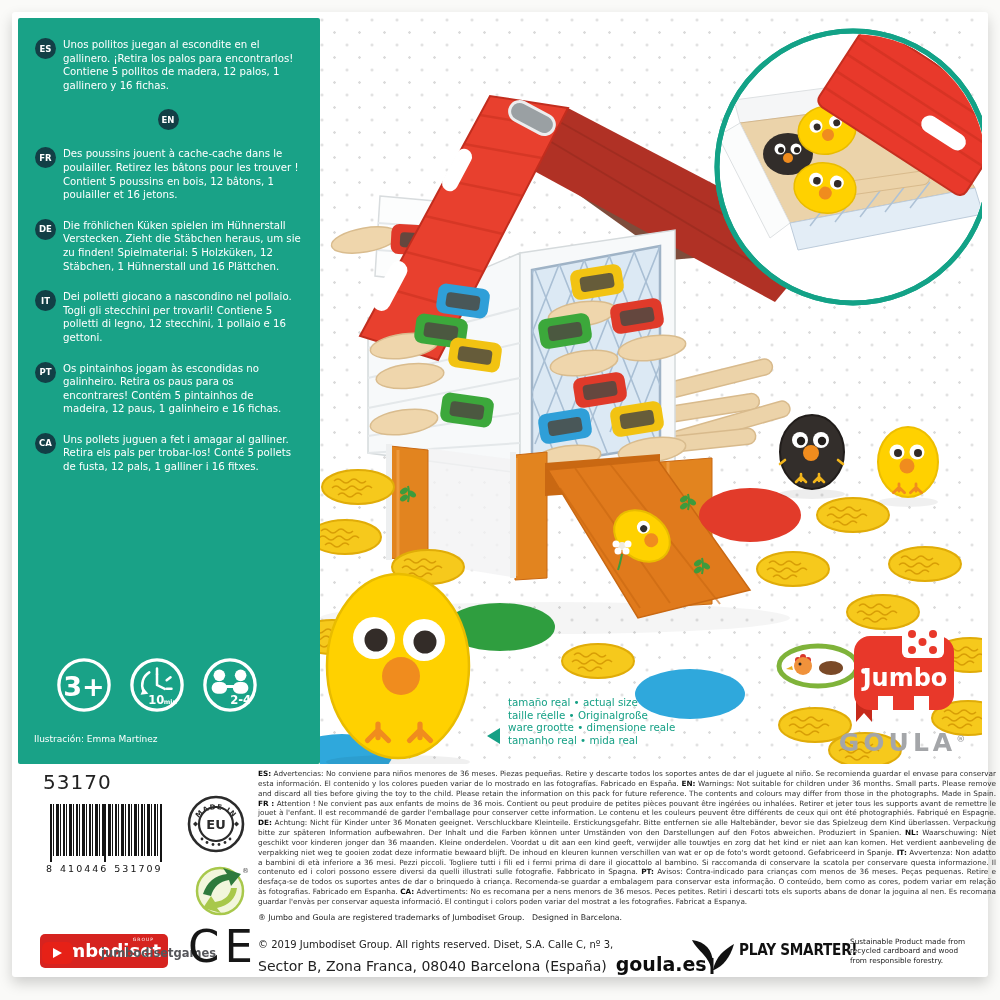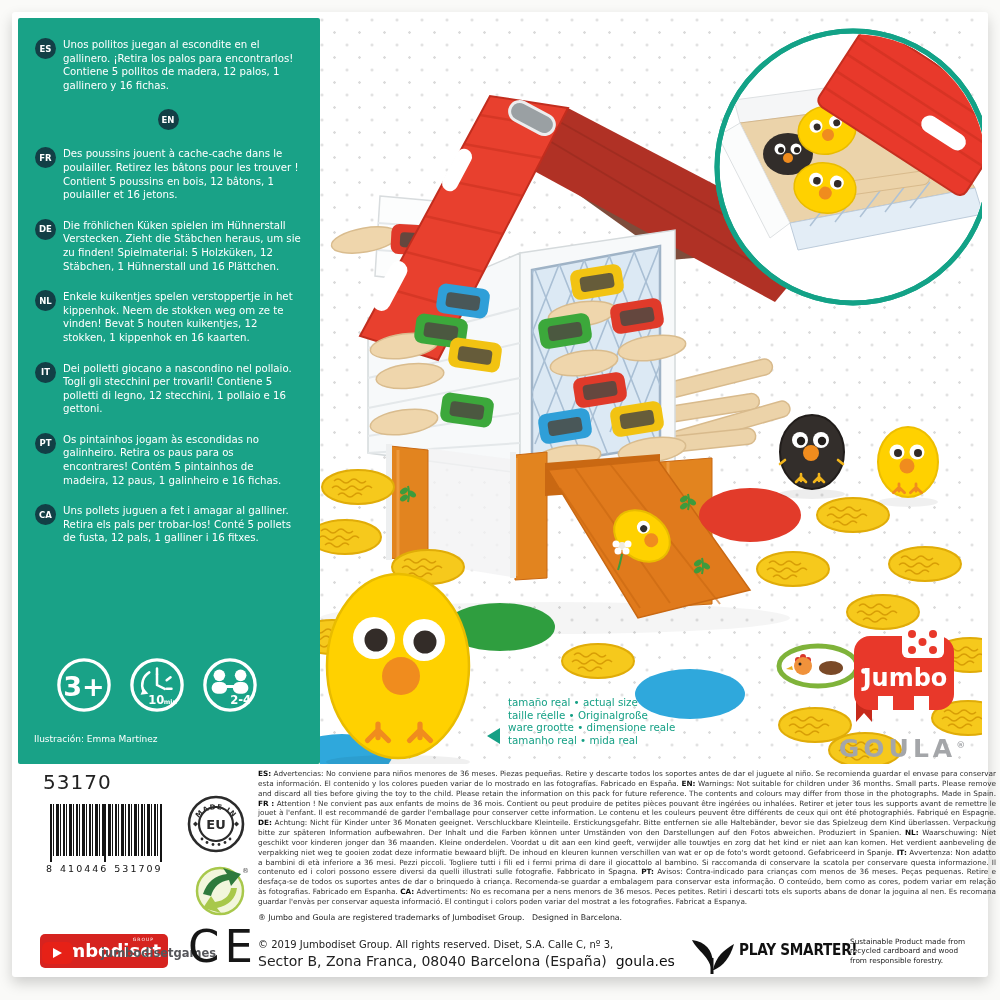--- a/index.html
+++ b/index.html
@@ -14,21 +14,21 @@
   .badge{width:21px;height:21px;border-radius:50%;background:#123F46;color:#fff;font-size:8.5px;font-weight:bold;
          display:flex;align-items:center;justify-content:center;flex-shrink:0;}
   .lang-text{font-size:10.2px;line-height:13.6px;width:238px;}
   .specs{position:absolute;left:37px;top:638px;display:flex;gap:15px;}
   .credit{position:absolute;left:16px;top:716px;font-size:9px;}
   
   .scene{position:absolute;left:308px;top:6px;width:662px;height:746px;overflow:hidden;
      background-image:radial-gradient(#DBDBDB 1.1px,rgba(0,0,0,0) 1.5px),radial-gradient(#DBDBDB 1.1px,rgba(0,0,0,0) 1.5px);
      background-size:25px 25px;background-position:2px 2px,14.5px 14.5px;}
   .brand{position:absolute;left:824px;top:612px;width:132px;text-align:center;}
-  .goula{font-size:25px;font-weight:bold;color:#A4A6A9;letter-spacing:4px;margin-top:6px;}
+  .goula{font-size:25px;font-weight:bold;color:#A4A6A9;letter-spacing:4px;margin-top:0;}
   .goula sup{font-size:9px;letter-spacing:0;}
   .actual{position:absolute;left:496px;top:684px;color:#15A085;font-size:10.3px;line-height:12.5px;}
   .actual-arrow{position:absolute;left:-21px;top:32px;width:0;height:0;border-top:8px solid transparent;
                 border-bottom:8px solid transparent;border-right:13px solid #15A085;}
   
   .sku{position:absolute;left:31px;top:758px;font-size:20px;color:#222;letter-spacing:1px;}
   .barcode{position:absolute;left:34px;top:792px;width:120px;}
   .bars{position:relative;width:112px;height:52px;margin-left:4px;
     background:repeating-linear-gradient(90deg,#141414 0 2px,#fff 2px 3px,#141414 3px 4px,#fff 4px 6px,#141414 6px 9px,#fff 9px 10px,#141414 10px 11px,#fff 11px 13px);}
   .guard{position:absolute;top:0;width:2px;height:58px;background:#141414;}
@@ -40,21 +40,21 @@
   .yticon{width:31px;height:22px;background:#E62117;border-radius:6px;display:flex;align-items:center;justify-content:center;}
   .yticon .tri{width:0;height:0;border-top:5px solid transparent;border-bottom:5px solid transparent;border-left:9px solid #fff;}
   .ytname{font-size:11.5px;font-weight:bold;color:#55565A;margin-left:19px;}
   .ce{position:absolute;left:176px;top:908px;font-size:45px;color:#161616;letter-spacing:5px;}
   .warn{position:absolute;left:246px;top:757px;width:738px;font-size:7.3px;line-height:9.85px;color:#333;text-align:justify;}
   .warn b{color:#0d0d0d;}
   .tm{position:absolute;left:246px;top:901px;font-size:7.8px;color:#222;white-space:pre-wrap;}
   .cp1{position:absolute;left:246px;top:927px;font-size:10px;color:#222;}
   .cp2{position:absolute;left:246px;top:941px;display:flex;align-items:baseline;gap:9px;color:#222;}
   .cp2 .l{font-size:14px;}
-  .site{font-size:14px;font-weight:normal;color:#0d0d0d;}
+  .site{font-size:19px;font-weight:bold;color:#0d0d0d;}
   .psleaf{position:absolute;left:678px;top:920px;}
   .pstext{position:absolute;left:727px;top:929px;font-size:15.5px;font-weight:bold;color:#111;
           transform:scaleX(.88);transform-origin:left;white-space:nowrap;letter-spacing:-.3px;}
   .sust{position:absolute;left:838px;top:925px;width:122px;font-size:7.3px;line-height:9.4px;color:#222;font-weight:500;}
 </style>
 </head>
 <body>
 
 <div class="page">
  <div class="box">
@@ -68,24 +68,20 @@
       <div class="lang-row">
         <div class="badge">EN</div>
       </div>
       <div class="lang-row">
         <div class="badge">FR</div>
         <div class="lang-text">Des poussins jouent à cache-cache dans le poulailler. Retirez les bâtons pour les trouver ! Contient 5 poussins en bois, 12 bâtons, 1 poulailler et 16 jetons.</div>
       </div>
       <div class="lang-row">
         <div class="badge">DE</div>
         <div class="lang-text">Die fröhlichen Küken spielen im Hühnerstall Verstecken. Zieht die Stäbchen heraus, um sie zu finden! Spielmaterial: 5 Holzküken, 12 Stäbchen, 1 Hühnerstall und 16 Plättchen.</div>
-      </div>
-      <div class="lang-row">
-        <div class="badge">NL</div>
-        <div class="lang-text">Enkele kuikentjes spelen verstoppertje in het kippenhok. Neem de stokken weg om ze te vinden! Bevat 5 houten kuikentjes, 12 stokken, 1 kippenhok en 16 kaarten.</div>
       </div>
       <div class="lang-row">
         <div class="badge">IT</div>
         <div class="lang-text">Dei polletti giocano a nascondino nel pollaio. Togli gli stecchini per trovarli! Contiene 5 polletti di legno, 12 stecchini, 1 pollaio e 16 gettoni.</div>
       </div>
       <div class="lang-row">
         <div class="badge">PT</div>
         <div class="lang-text">Os pintainhos jogam às escondidas no galinheiro. Retira os paus para os encontrares! Contém 5 pintainhos de madeira, 12 paus, 1 galinheiro e 16 fichas.</div>
       </div>
       <div class="lang-row">

